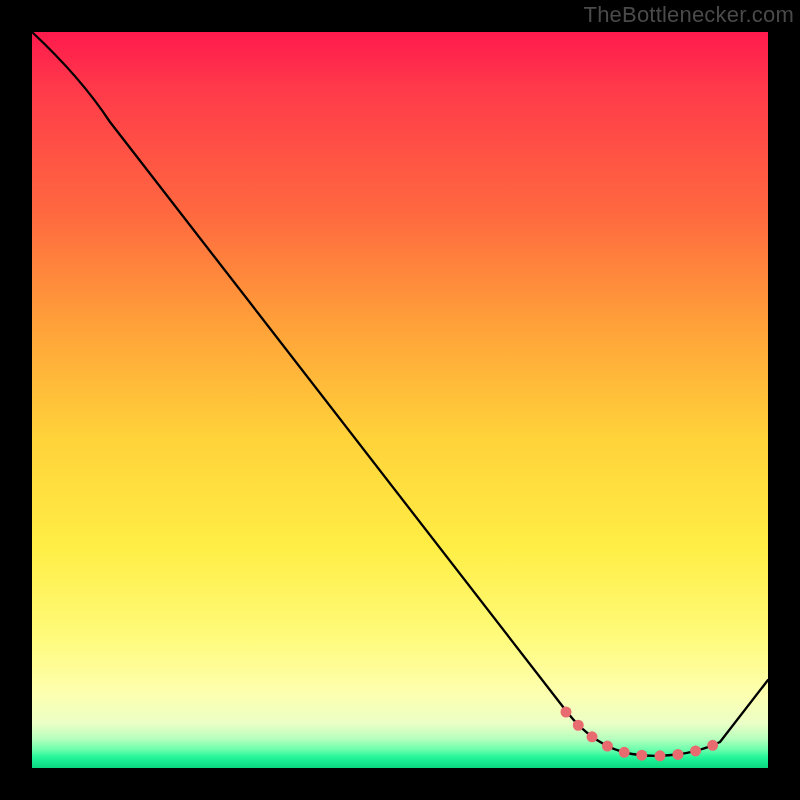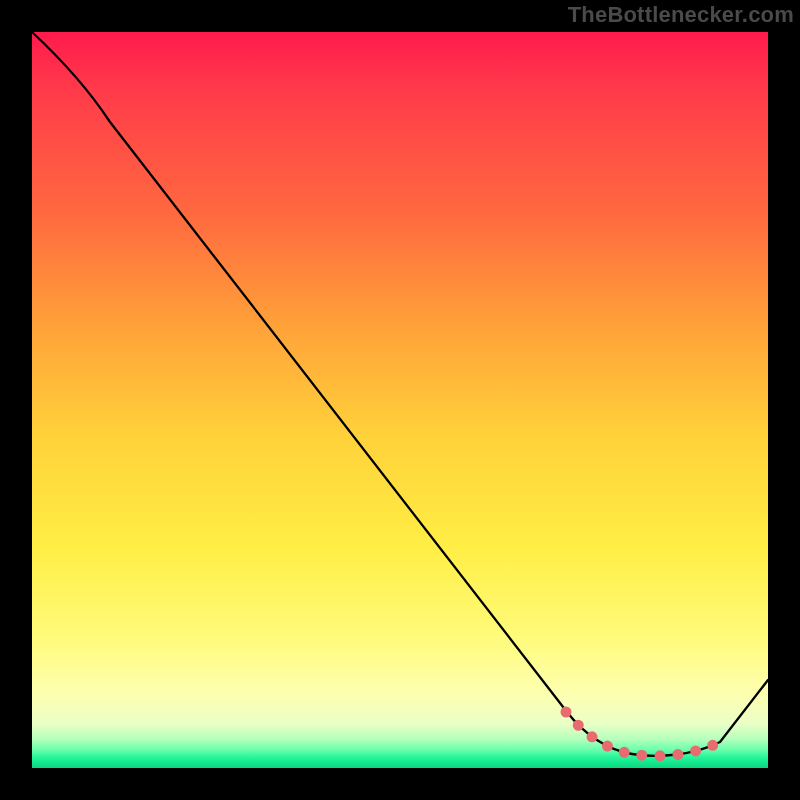--- a/index.html
+++ b/index.html
@@ -16,21 +16,21 @@
     width: 800px;
     height: 800px;
     background: #000;
   }
   .watermark {
     position: absolute;
     top: 2px;
     right: 6px;
     color: #4a4a4a;
     font-size: 22px;
-    font-weight: 700;
+    font-weight: 400;
     letter-spacing: 0.2px;
     user-select: none;
   }
   
   .plot {
     position: absolute;
     left: 32px;
     right: 32px;
     top: 32px;
     bottom: 32px;

